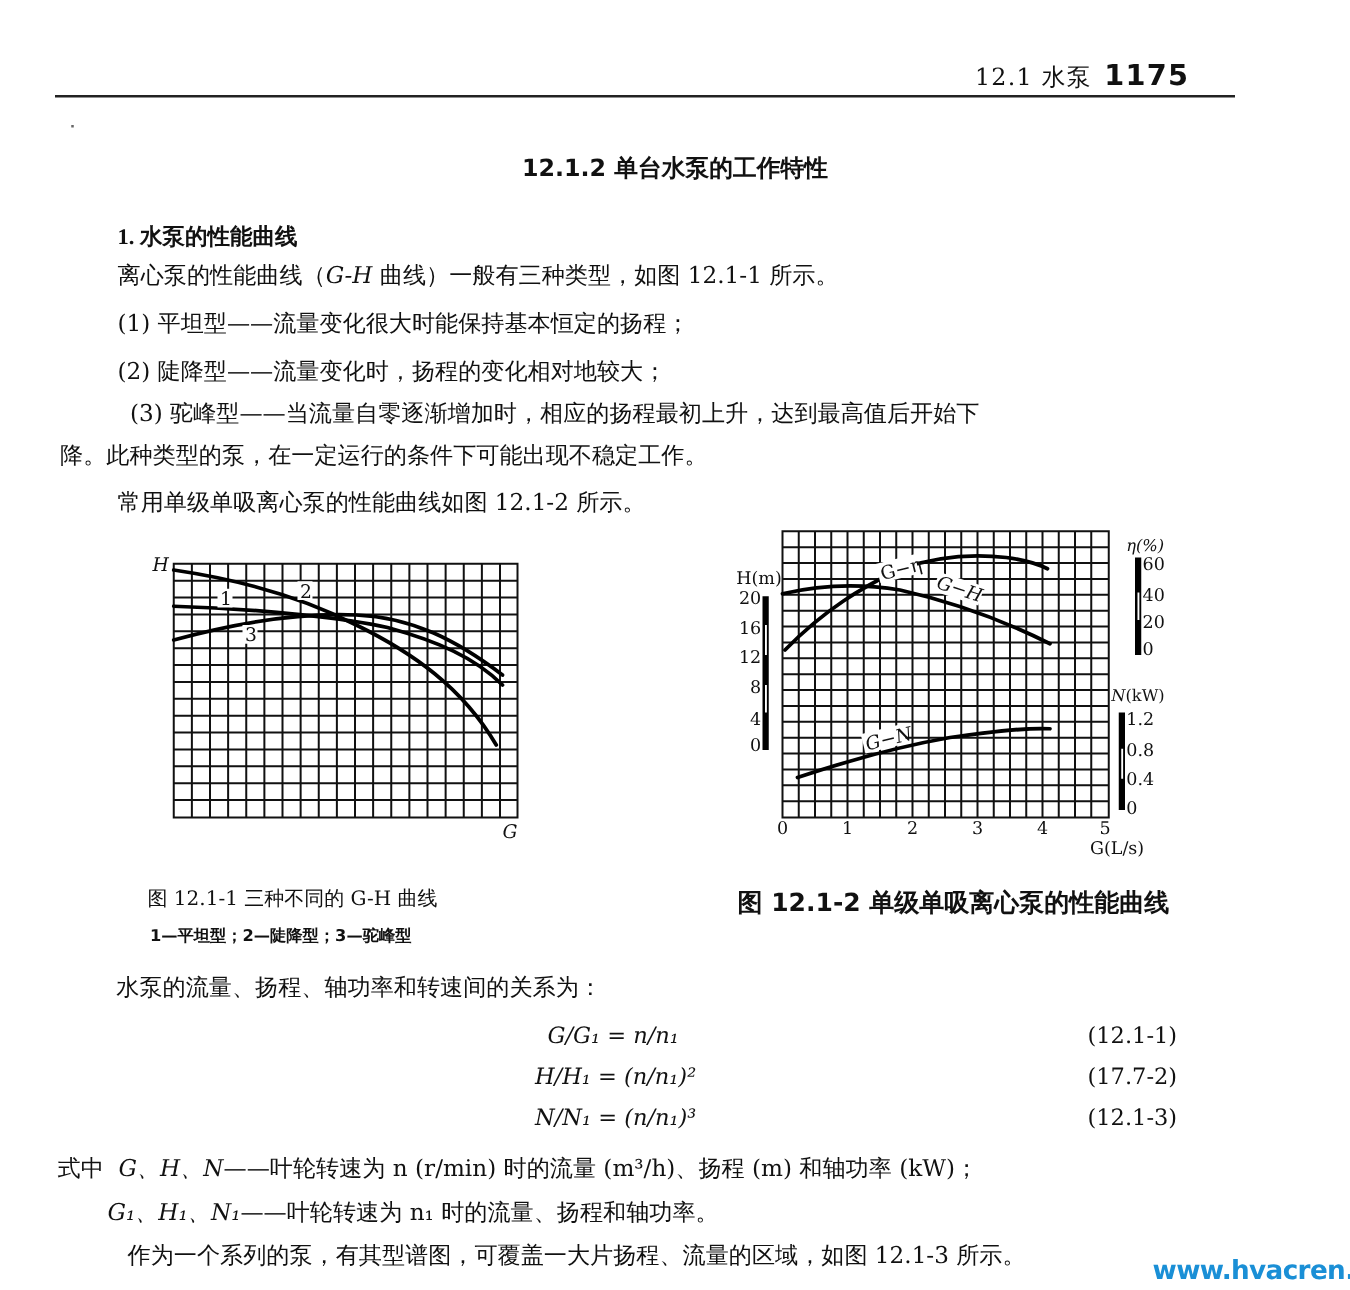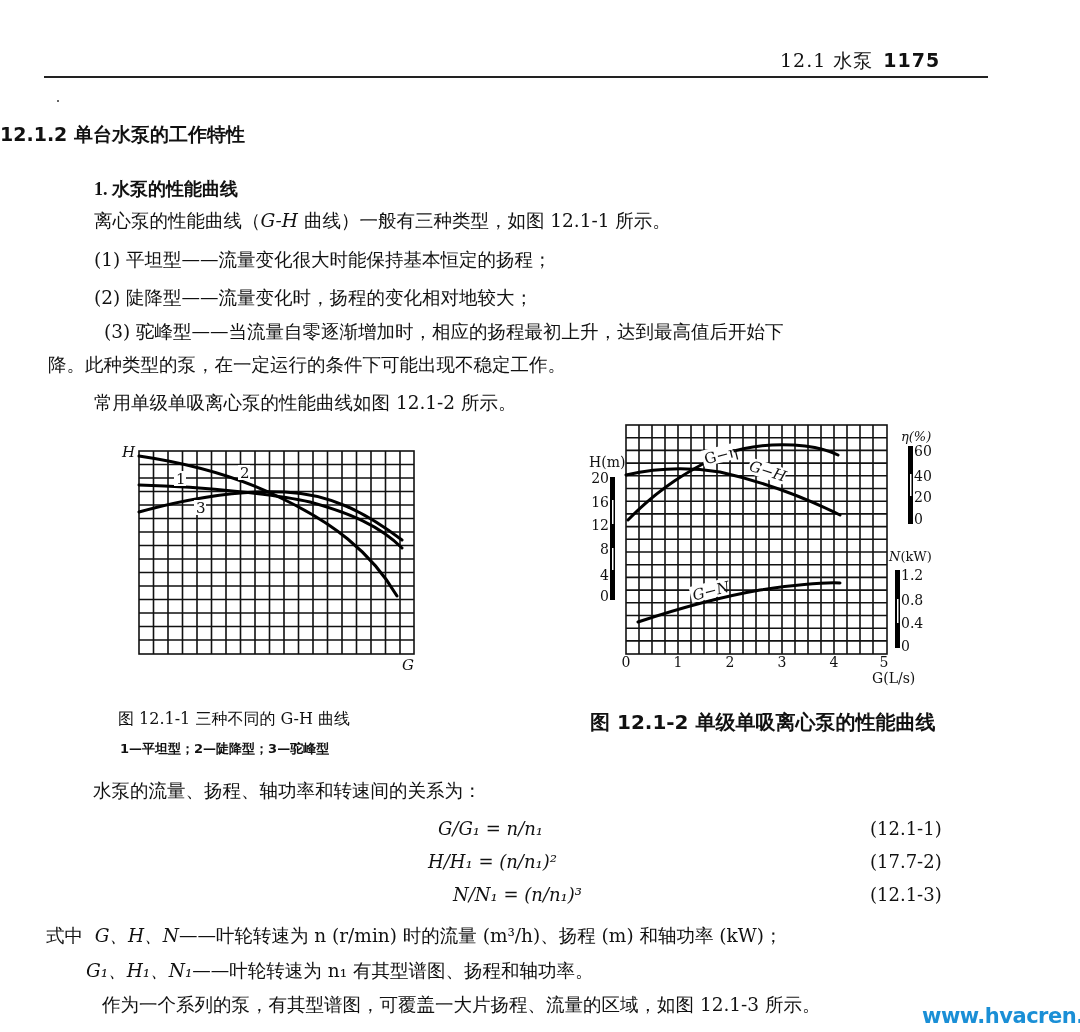--- a/index.html
+++ b/index.html
@@ -3,41 +3,41 @@
 <meta charset="utf-8">
 <style>
   html, body { margin: 0; padding: 0; }
   body {
     width: 1080px; height: 1032px; position: relative; overflow: hidden;
     background: #ffffff; color: #111;
     font-family: "DejaVu Serif", "Liberation Serif", serif;
   }
   .abs { position: absolute; white-space: nowrap; }
   .running-head { top: 48px; left: 780px; font-size: 19px; letter-spacing: 1px; }
-  .running-head .pg { font-family: "DejaVu Sans", sans-serif; font-weight: bold; margin-left: 10px; font-size: 19px; }
+  .running-head .pg { font-family: "DejaVu Sans", sans-serif; font-weight: bold; margin-left: 10px; font-size: 23px; }
   .head-rule { top: 76px; left: 44px; width: 944px; height: 2px; background: #222; }
-  .section-title { top: 122px; left: 0; width: 1080px; font-size: 19px; font-weight: bold; font-family: "DejaVu Sans", sans-serif; }
+  .section-title { top: 122px; left: 0; width: 1080px; text-align: center; font-size: 19px; font-weight: bold; font-family: "DejaVu Sans", sans-serif; }
   .sub-title { top: 177px; left: 94px; font-size: 18px; font-weight: bold; font-family: Liberation Serif, serif; }
   .para { font-size: 18.5px; line-height: 1; }
   .p1 { top: 212px; left: 94px; }
   .p2 { top: 251px; left: 94px; }
   .p3 { top: 289px; left: 94px; }
   .p4 { top: 323px; left: 104px; text-align: center; }
   .p5 { top: 356px; left: 48px; }
   .p6 { top: 394px; left: 94px; }
   .it { font-style: italic; }
   .caption { font-size: 16px; text-align: center; }
   .cap1 { top: 709px; left: 118px; }
   .cap1-sub { top: 740px; left: 120px; font-size: 13px; font-weight: bold; font-family: "DejaVu Sans", sans-serif; }
   .cap2 { top: 709px; left: 590px; font-weight: bold; font-family: "DejaVu Sans", sans-serif; font-size: 20px; }
   .rel-intro { top: 782px; left: 93px; }
   .eq { font-size: 18px; font-style: italic; }
   .eq1 { top: 818px; left: 438px; }
   .eq2 { top: 851px; left: 428px; }
-  .eq3 { top: 884px; left: 428px; margin-left: 25px; }
+  .eq3 { top: 884px; left: 428px; }
   .eqn { font-size: 18px; left: 870px; }
   .eqn1 { top: 818px; }
   .eqn2 { top: 851px; }
   .eqn3 { top: 884px; }
   .def1 { top: 927px; left: 46px; }
   .def2 { top: 962px; left: 86px; }
   .p7 { top: 996px; left: 102px; }
   .watermark { top: 1004px; left: 922px; font-family: "DejaVu Sans", sans-serif; font-weight: bold; font-size: 21px; color: #1a8fd6; letter-spacing: -0.5px; }
   .chart { position: absolute; overflow: visible; }
   .chart text { font-family: "DejaVu Serif", "Liberation Serif", serif; fill: #111; }
@@ -162,17 +162,17 @@
 <div class="abs eq eq2">H/H₁ = (n/n₁)²</div>
 <div class="abs eq eq3">N/N₁ = (n/n₁)³</div>
 <div class="abs eqn eqn1">(12.1-1)</div>
 <div class="abs eqn eqn2">(17.7-2)</div>
 <div class="abs eqn eqn3">(12.1-3)</div>
 
 <div class="abs para def1">
   <span>式中</span>&nbsp;&nbsp;<span class="it">G、H、N</span><span>——叶轮转速为 n (r/min) 时的流量 (m³/h)、扬程 (m) 和轴功率 (kW)；</span>
 </div>
 <div class="abs para def2">
-  <span class="it">G₁、H₁、N₁</span><span>——叶轮转速为 n₁ 有其型谱图、扬程和轴功率。</span>
+  <span class="it">G₁、H₁、N₁</span><span>——叶轮转速为 n₁ 时的流量、扬程和轴功率。</span>
 </div>
 <div class="abs para p7">作为一个系列的泵，有其型谱图，可覆盖一大片扬程、流量的区域，如图 12.1-3 所示。</div>
 
 <div class="abs watermark">www.hvacren.cn</div>
 
 </body></html>

